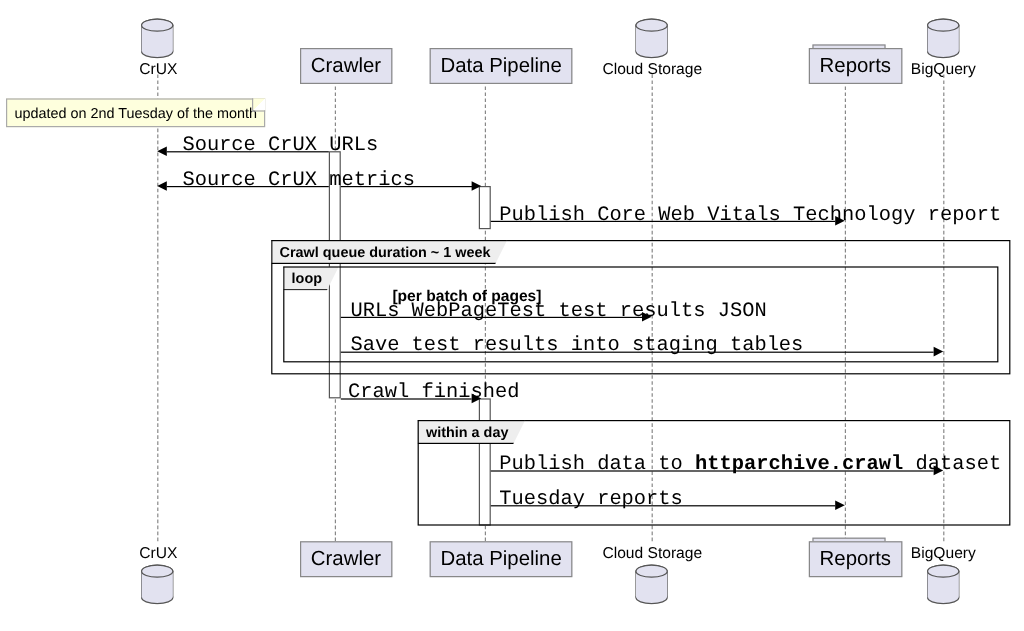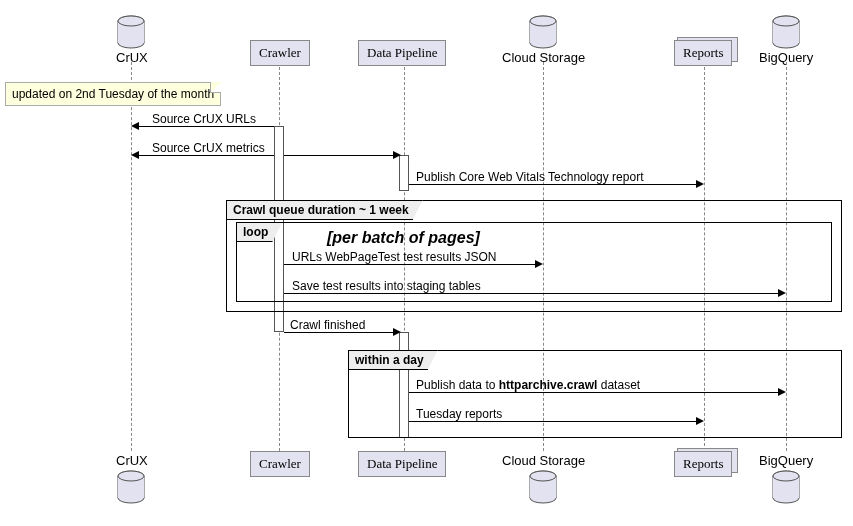--- a/index.html
+++ b/index.html
@@ -26,24 +26,23 @@
     position: absolute;
     font-size: 13px;
     text-align: center;
     white-space: nowrap;
   }
   .pbox {
     position: absolute;
     background: #e2e2f0;
     border: 1px solid #888;
     padding: 4px 8px;
-    font-size: 13px;
+    font-size: 17px;
     text-align: center;
     box-sizing: border-box;
-    font-family: Liberation Serif, serif;
   }
   .reports-shadow {
     position: absolute;
     background: #e2e2f0;
     border: 1px solid #888;
     box-sizing: border-box;
   }
   
   .lifeline {
     position: absolute;
@@ -89,36 +88,36 @@
     border: 1px solid #000;
     border-right: none;
     padding: 2px 14px 2px 6px;
     font-weight: bold;
     font-size: 12px;
     box-sizing: border-box;
     clip-path: polygon(0 0, 100% 0, calc(100% - 10px) 100%, 0 100%);
   }
   .frame-subtitle {
     position: absolute;
-    top: 6px;
+    top: 16px;
     font-weight: bold;
-    font-size: 16px;
-    font-style: italic;
+    font-size: 13px;
   }
   
   .msg-line {
     position: absolute;
     height: 0;
     border-top: 1px solid #000;
   }
   .msg-label {
     position: absolute;
-    font-size: 12px;
+    font-size: 17px;
     white-space: nowrap;
     background: transparent;
+    font-family: Liberation Mono, monospace;
   }
   .arrow-r {
     position: absolute;
     width: 0; height: 0;
     border-top: 4px solid transparent;
     border-bottom: 4px solid transparent;
     border-left: 8px solid #000;
   }
   .arrow-l {
     position: absolute;

